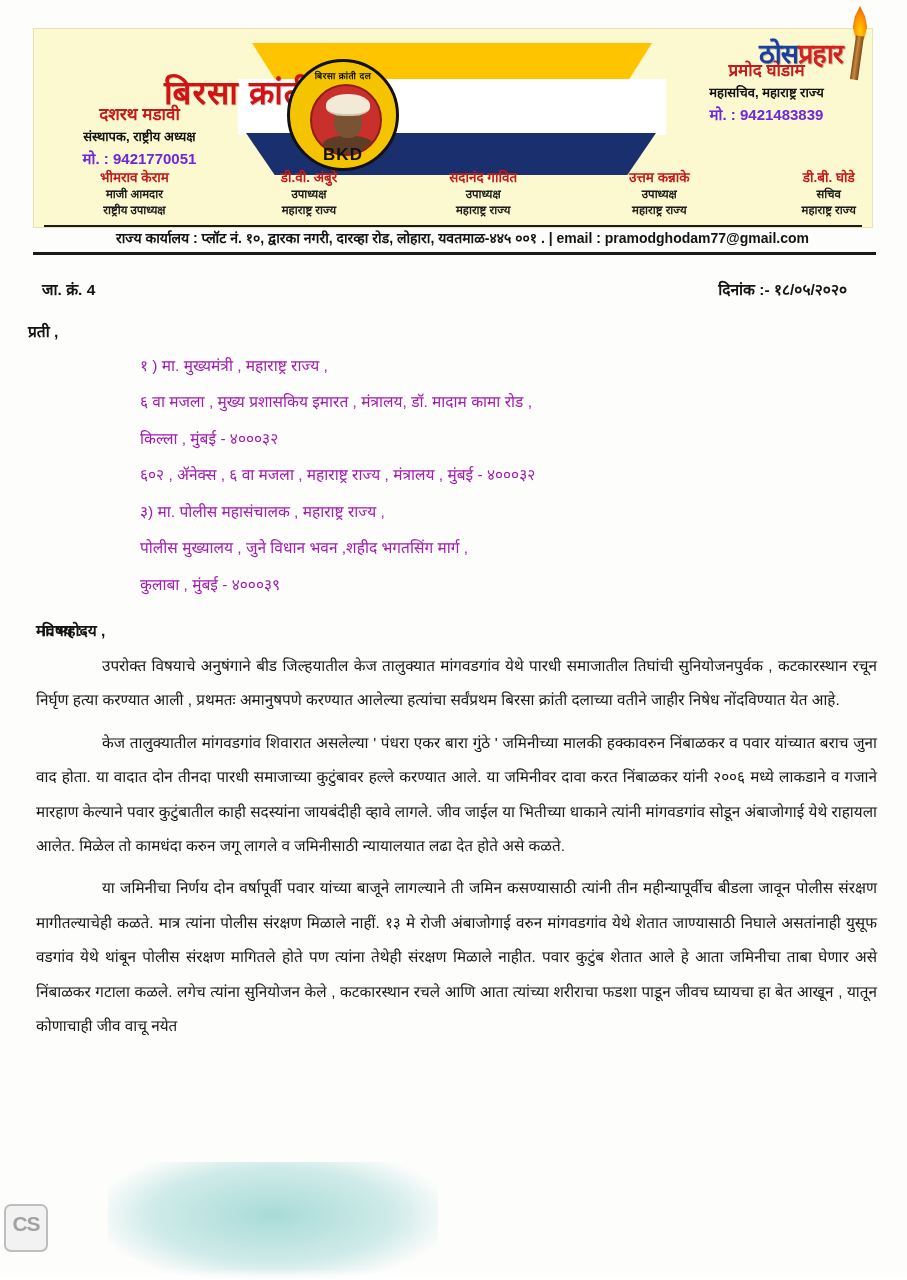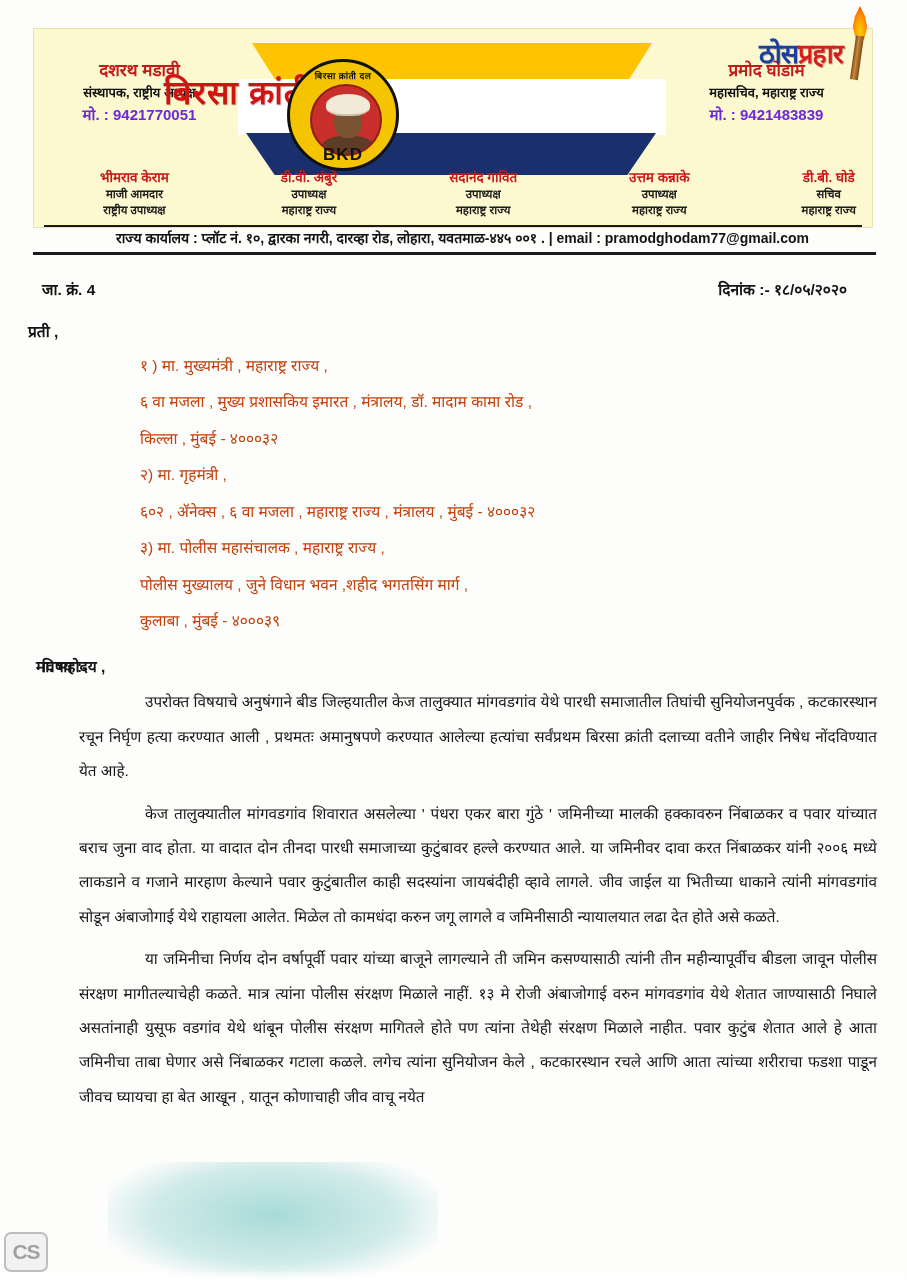--- a/index.html
+++ b/index.html
@@ -186,21 +186,21 @@
   }
 
   
   .officer-left, .officer-right {
     position: absolute;
     top: 30px;
     width: 195px;
     text-align: center;
     line-height: 1.45;
   }
-  .officer-left  { left: 8px; }
+  .officer-left  { left: 8px; margin-top: 44px; }
   .officer-right { right: 8px; }
   .officer-name {
     font-family: "Liberation Sans", sans-serif;
     font-weight: bold;
     font-size: 17px;
     color: #c31b1b;
     white-space: nowrap;
   }
   .officer-role {
     font-family: "Liberation Sans", sans-serif;
@@ -309,21 +309,21 @@
   }
 
   .recipients {
     padding-left: 140px;
     padding-right: 60px;
   }
   .recipient-line {
     font-size: 15.5px;
     line-height: 2.35;
     font-weight: 500;
-    color: #c2410c;
+    color: #a21caf;
     white-space: nowrap;
   }
 
   .subject-block {
     position: relative;
     margin-top: 16px;
     padding-left: 54px;
     padding-right: 36px;
   }
   .subject-label {
@@ -352,40 +352,39 @@
     margin-top: 8px;
     padding-left: 36px;
     padding-right: 30px;
     font-size: 15.3px;
     line-height: 2.25;
     text-align: justify;
     text-justify: inter-word;
     text-indent: 66px;
     font-weight: 500;
     color: #171717;
-    margin-left: 43px;
   }
 
   
   .teal-smudge {
     position: absolute;
     left: 108px;
     top: 1162px;
     width: 330px;
     height: 118px;
     background: radial-gradient(ellipse at 50% 45%, rgba(116,198,194,0.62) 0%, rgba(140,208,204,0.40) 52%, rgba(255,255,255,0) 78%);
     pointer-events: none;
     z-index: 20;
   }
   .cs-watermark {
     position: absolute;
     left: 4px;
-    top: 1232px;
+    top: 1204px;
     width: 44px;
-    height: 40px;
+    height: 48px;
     border: 2px solid #b9b9b9;
     border-radius: 7px;
     background: #f2f2f2;
     color: #9a9a9a;
     font-family: "Liberation Sans", sans-serif;
     font-weight: bold;
     font-size: 21px;
     line-height: 36px;
     text-align: center;
     letter-spacing: -1px;
@@ -486,21 +485,20 @@
       <div class="ref-no">जा. क्रं. 4</div>
       <div class="date-field">दिनांक :- १८/०५/२०२०</div>
     </div>
 
     <div class="salutation-to">प्रती ,</div>
 
     <div class="recipients">
       <div class="recipient-line">१ ) मा. मुख्यमंत्री , महाराष्ट्र राज्य ,</div>
       <div class="recipient-line">६ वा मजला , मुख्य प्रशासकिय इमारत , मंत्रालय, डॉ. मादाम कामा रोड ,</div>
       <div class="recipient-line">किल्ला , मुंबई - ४०००३२</div>
-      <div class="recipient-line">२) मा. गृहमंत्री ,</div>
       <div class="recipient-line">६०२ , ॲनेक्स , ६ वा मजला , महाराष्ट्र राज्य , मंत्रालय , मुंबई - ४०००३२</div>
       <div class="recipient-line">३)  मा. पोलीस महासंचालक , महाराष्ट्र राज्य ,</div>
       <div class="recipient-line">पोलीस मुख्यालय , जुने विधान भवन ,शहीद भगतसिंग मार्ग ,</div>
       <div class="recipient-line">कुलाबा , मुंबई - ४०००३९</div>
     </div>
 
     <div class="subject-block">
       <div class="subject-label">विषय :-</div>
     </div>
 

